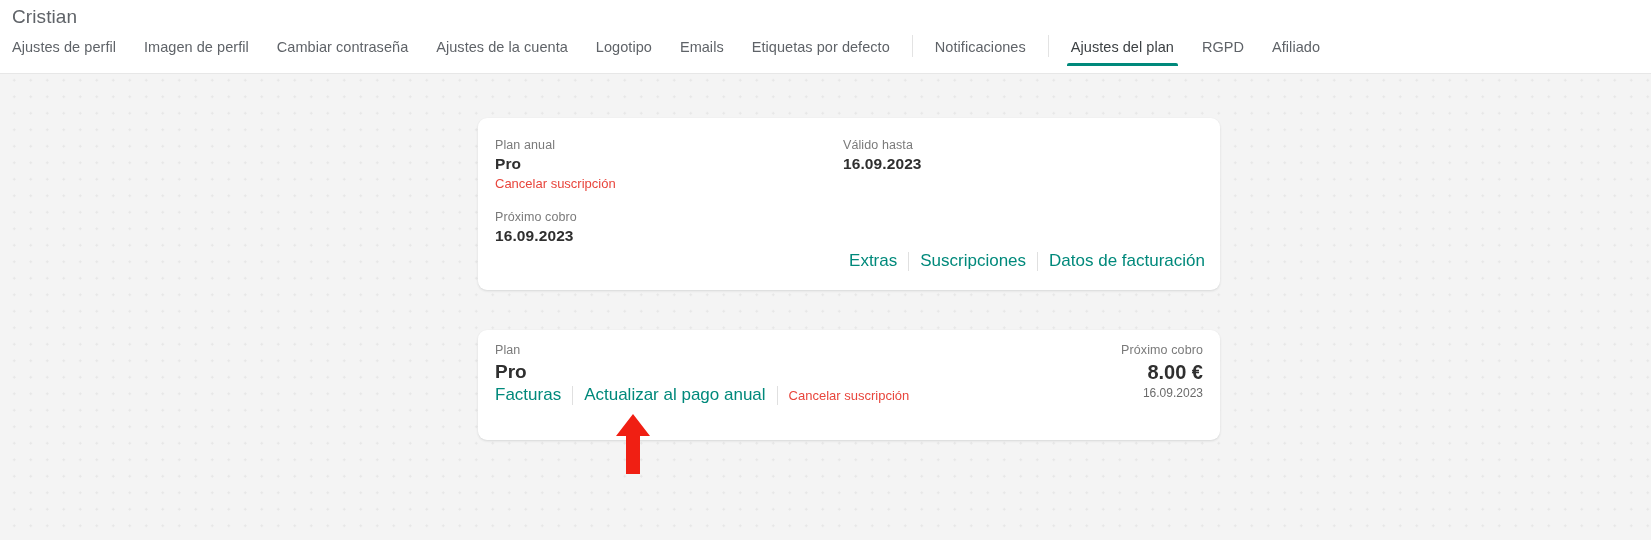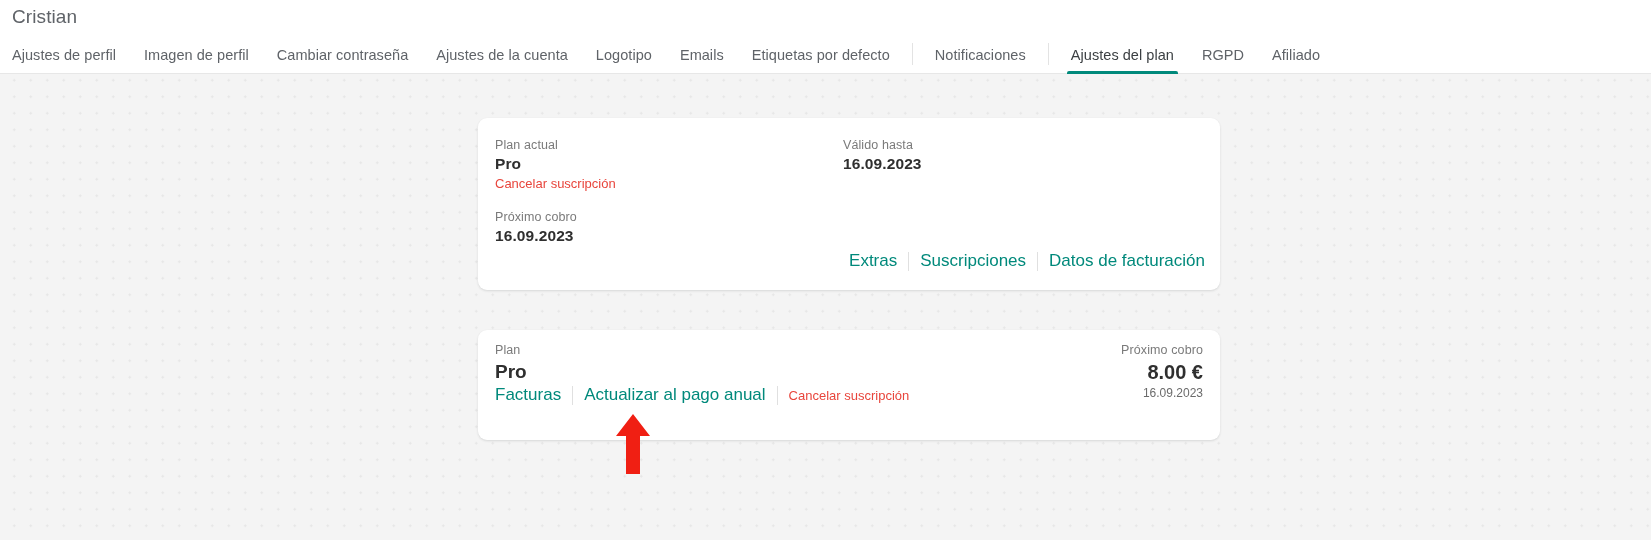--- a/index.html
+++ b/index.html
@@ -45,21 +45,21 @@
     top: 6px;
     font-size: 19px;
     font-weight: 400;
     color: #5f6368;
     letter-spacing: .1px;
   }
 
   #tabbar {
     position: absolute;
     left: 0;
-    top: 36px;
+    top: 28px;
     height: 38px;
     display: flex;
     align-items: stretch;
   }
 
   .tab {
     position: relative;
     display: flex;
     align-items: center;
     padding: 0 14px;
@@ -277,21 +277,21 @@
       </div>
       <div class="tab">
         <span>Afiliado</span>
       </div>
     </nav>
   </div>
 
   <section class="card" id="card-current">
 
     <div id="c1-col-left">
-      <div class="fld-label">Plan actual</div>
+      <div class="fld-label">Plan anual</div>
       <div class="fld-value">Pro</div>
       <span class="link-red" id="c1-cancel">Cancelar suscripción</span>
 
       <div id="c1-next-block">
         <div class="fld-label">Próximo cobro</div>
         <div class="fld-value">16.09.2023</div>
       </div>
     </div>
 
     <div id="c1-col-right">

